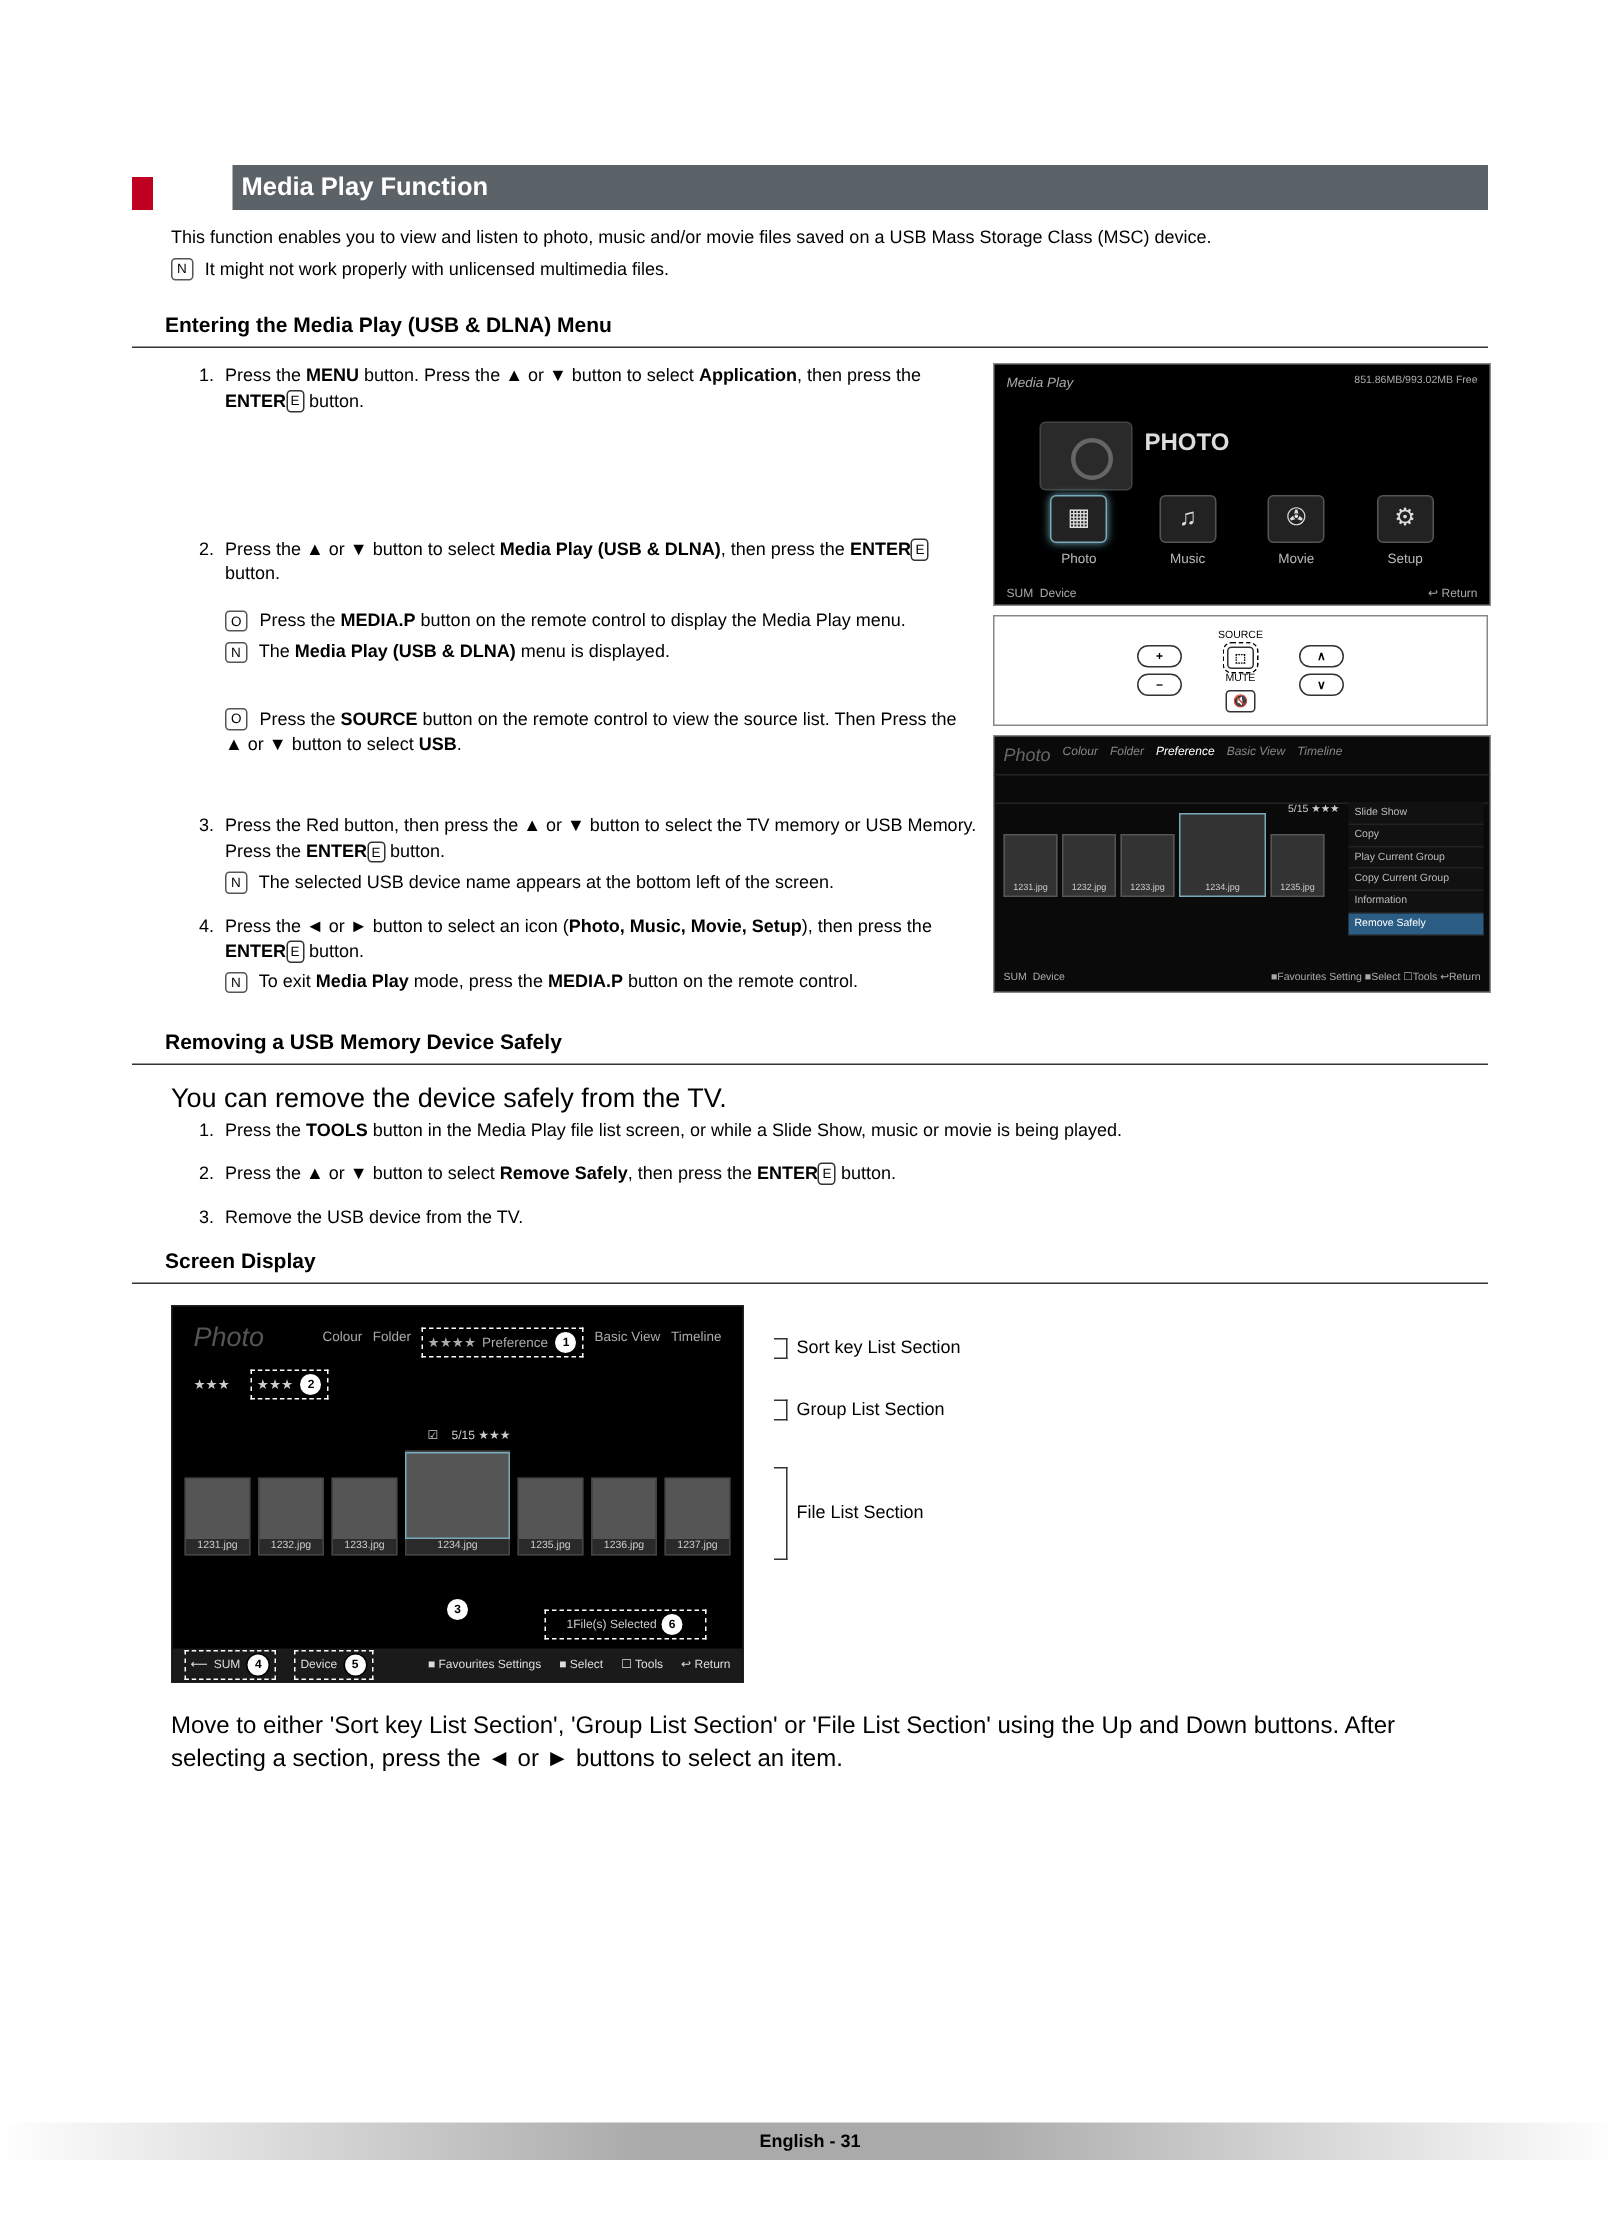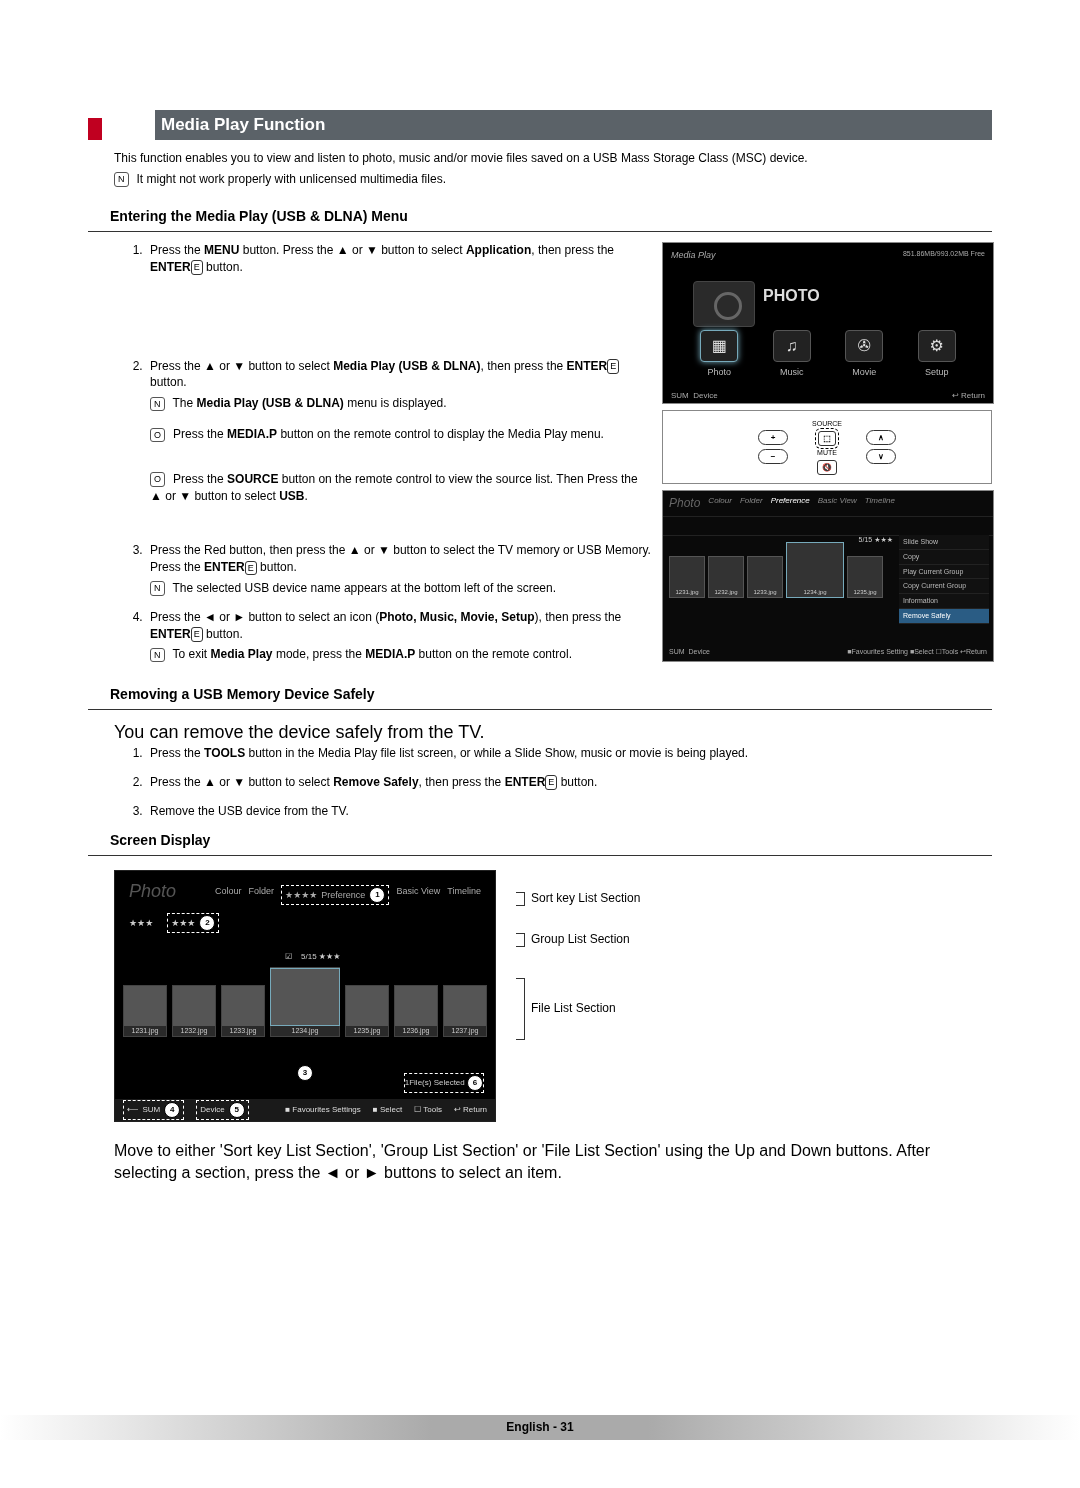--- a/index.html
+++ b/index.html
@@ -176,21 +176,21 @@
   .diagram .sortrow{position:absolute;top:14px;left:100px;right:14px;display:flex;justify-content:space-between;font-size:9px;color:#aaa;}
   .dash{border:1px dashed #fff;padding:1px 3px;}
   .diagram .grouprow{position:absolute;top:42px;left:14px;right:14px;height:20px;display:flex;gap:14px;align-items:center;}
   .diagram .grouprow .stars{color:#ccc;}
   .diagram .thumbsrow{position:absolute;top:96px;left:8px;right:8px;display:flex;gap:4px;align-items:flex-end;justify-content:space-between;}
   .diagram .dth{width:42px;background:#2a2a2a;border:1px solid #444;display:flex;flex-direction:column;align-items:center;font-size:7px;color:#ccc;}
   .diagram .dth .img{height:40px;width:100%;background:#555;}
   .diagram .dth.big{width:68px;}
   .diagram .dth.big .img{height:56px;border:1px solid #7ab;}
   .diagram .countlbl{position:absolute;top:80px;left:170px;font-size:8px;color:#ccc;}
-  .diagram .selbox{position:absolute;bottom:28px;right:11px;border:1px dashed #fff;padding:1px 0;font-size:8px;}
+  .diagram .selbox{position:absolute;bottom:28px;right:24px;border:1px dashed #fff;padding:1px 14px;font-size:8px;}
   .diagram .bottombar{position:absolute;bottom:0;left:0;right:0;background:#1a1a1a;height:22px;display:flex;align-items:center;gap:12px;padding:0 8px;font-size:8px;color:#ddd;}
   .numbadge{display:inline-flex;width:14px;height:14px;border-radius:50%;background:#000;color:#fff;border:1px solid #fff;align-items:center;justify-content:center;font-size:8px;font-weight:bold;}
   .numbadge.inv{background:#fff;color:#000;border-color:#000;}
 
   .legend{font-size:12px;padding-top:20px;}
   .legend div{margin-bottom:24px;}
   .bracket{display:inline-block;border-right:1px solid #333;border-top:1px solid #333;border-bottom:1px solid #333;width:8px;vertical-align:middle;margin-right:6px;}
 
   .after-diagram{margin:18px 0 0 26px;font-size:16px;}
 
@@ -223,22 +223,22 @@
 
   <div class="content-row">
     <div class="text-col">
       <ol class="steps">
         <li>
           <span>Press the </span><b>MENU</b><span> button. Press the ▲ or ▼ button to select </span><b>Application</b><span>, then press the </span><b>ENTER</b><span class="enterglyph">E</span><span> button.</span>
           <div style="height:70px"></div>
         </li>
         <li>
           <span>Press the ▲ or ▼ button to select </span><b>Media Play (USB &amp; DLNA)</b><span>, then press the </span><b>ENTER</b><span class="enterglyph">E</span><span> button.</span>
+          <div class="subnote" style="margin-top:14px"><span class="remoteicon">O</span><span>Press the </span><b>MEDIA.P</b><span> button on the remote control to display the Media Play menu.</span></div>
           <div class="subnote"><span class="noteicon">N</span><span>The </span><b>Media Play (USB &amp; DLNA)</b><span> menu is displayed.</span></div>
-          <div class="subnote" style="margin-top:14px"><span class="remoteicon">O</span><span>Press the </span><b>MEDIA.P</b><span> button on the remote control to display the Media Play menu.</span></div>
           <div class="subnote" style="margin-top:28px"><span class="remoteicon">O</span><span>Press the </span><b>SOURCE</b><span> button on the remote control to view the source list. Then Press the ▲ or ▼ button to select </span><b>USB</b><span>.</span></div>
           <div style="height:26px"></div>
         </li>
         <li>
           <span>Press the Red button, then press the ▲ or ▼ button to select the TV memory or USB Memory. Press the </span><b>ENTER</b><span class="enterglyph">E</span><span> button.</span>
           <div class="subnote"><span class="noteicon">N</span><span>The selected USB device name appears at the bottom left of the screen.</span></div>
         </li>
         <li>
           <span>Press the ◄ or ► button to select an icon (</span><b>Photo, Music, Movie, Setup</b><span>), then press the </span><b>ENTER</b><span class="enterglyph">E</span><span> button.</span>
           <div class="subnote"><span class="noteicon">N</span><span>To exit </span><b>Media Play</b><span> mode, press the </span><b>MEDIA.P</b><span> button on the remote control.</span></div>

